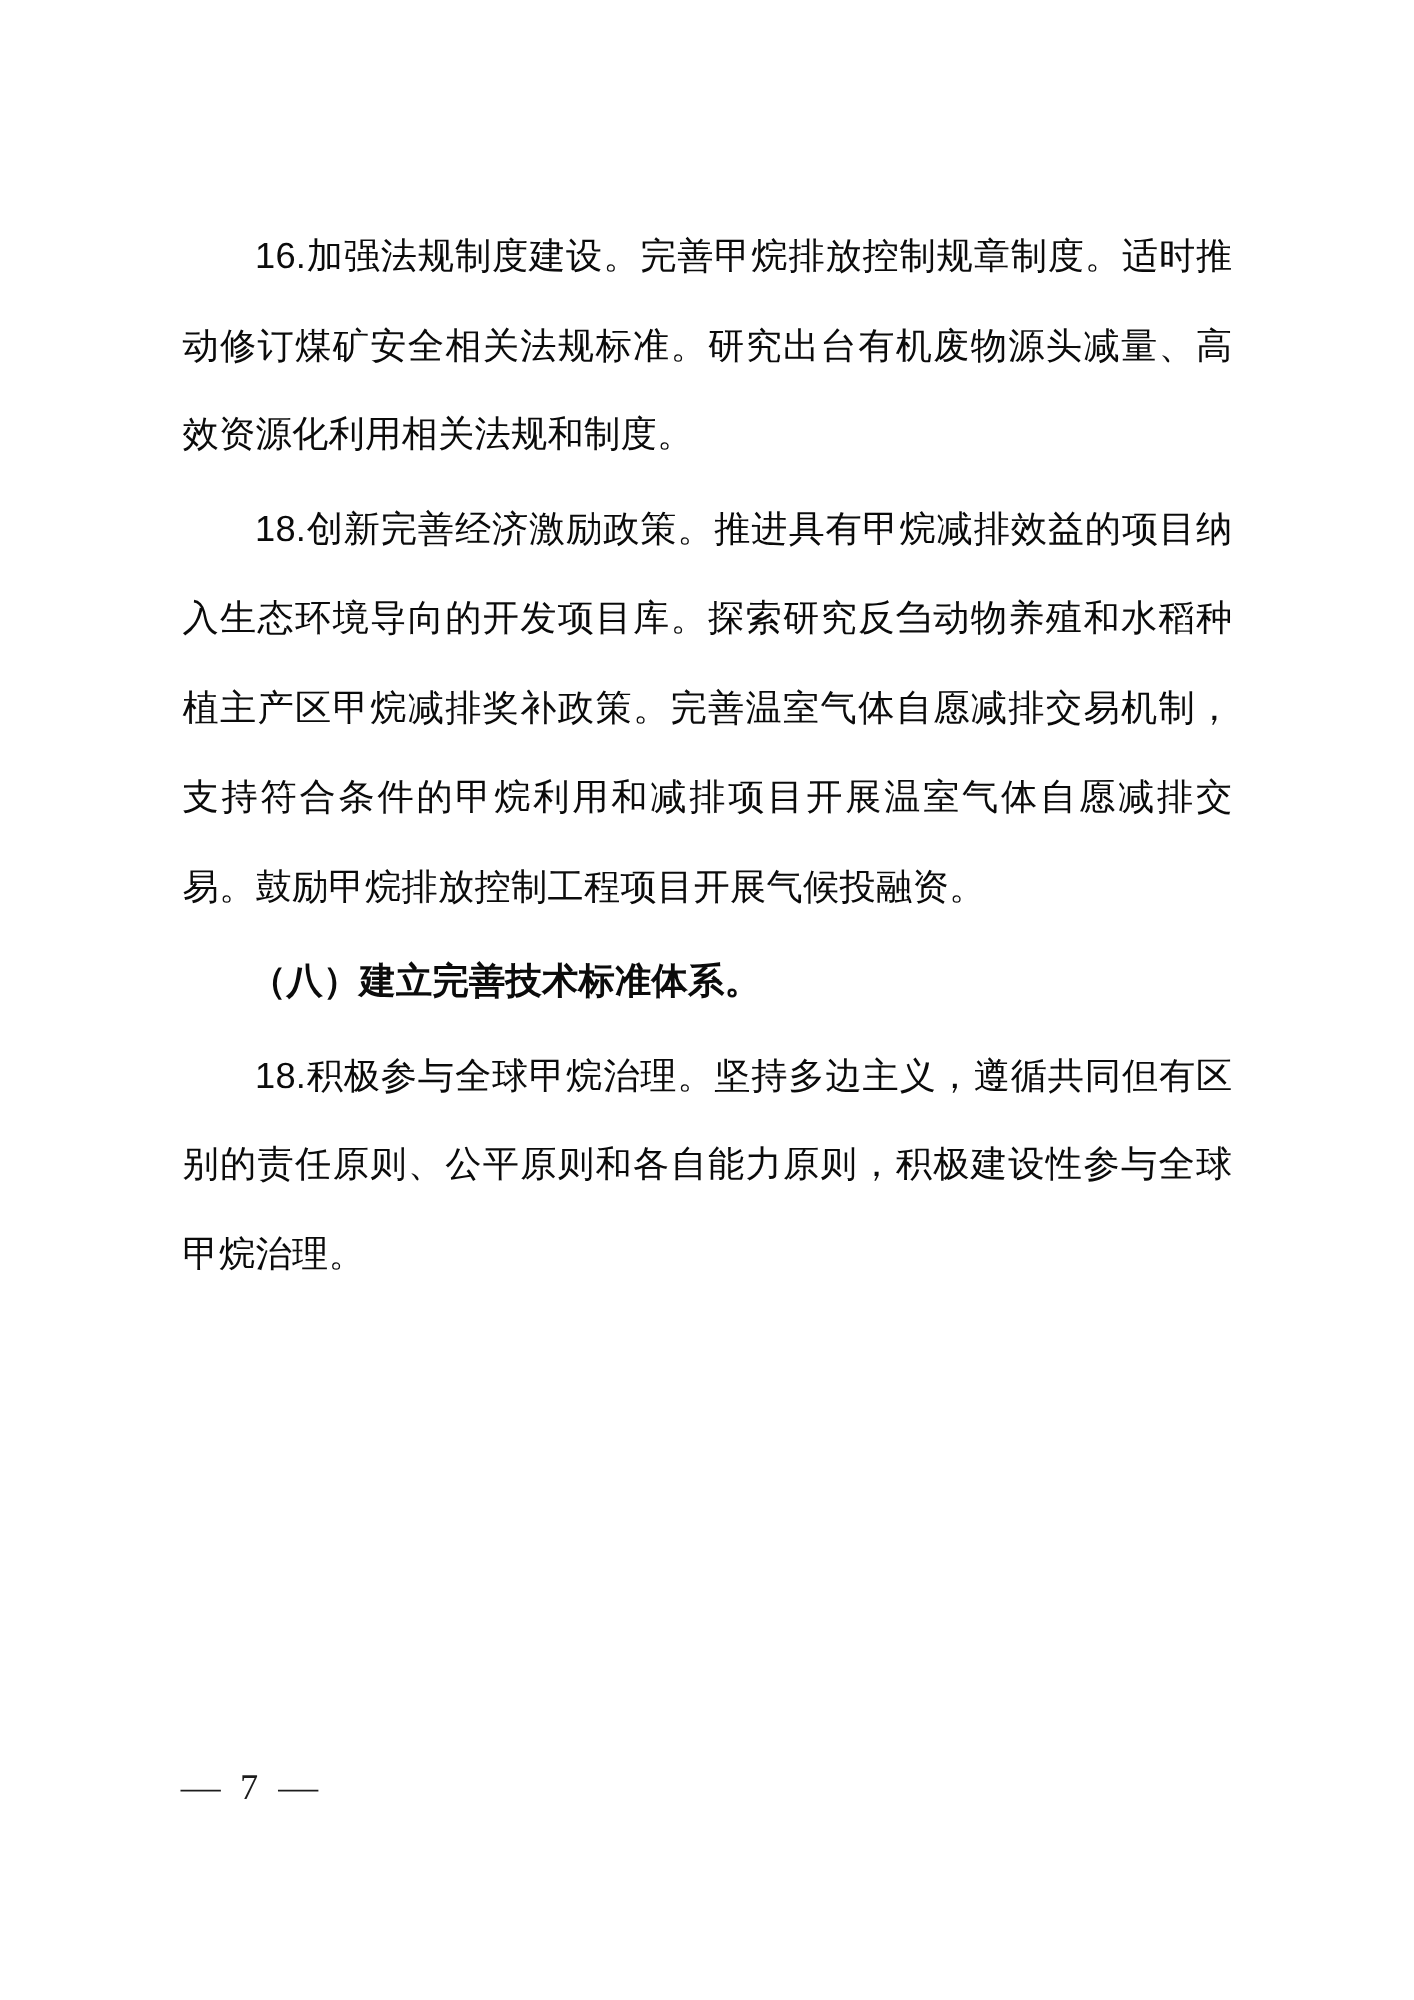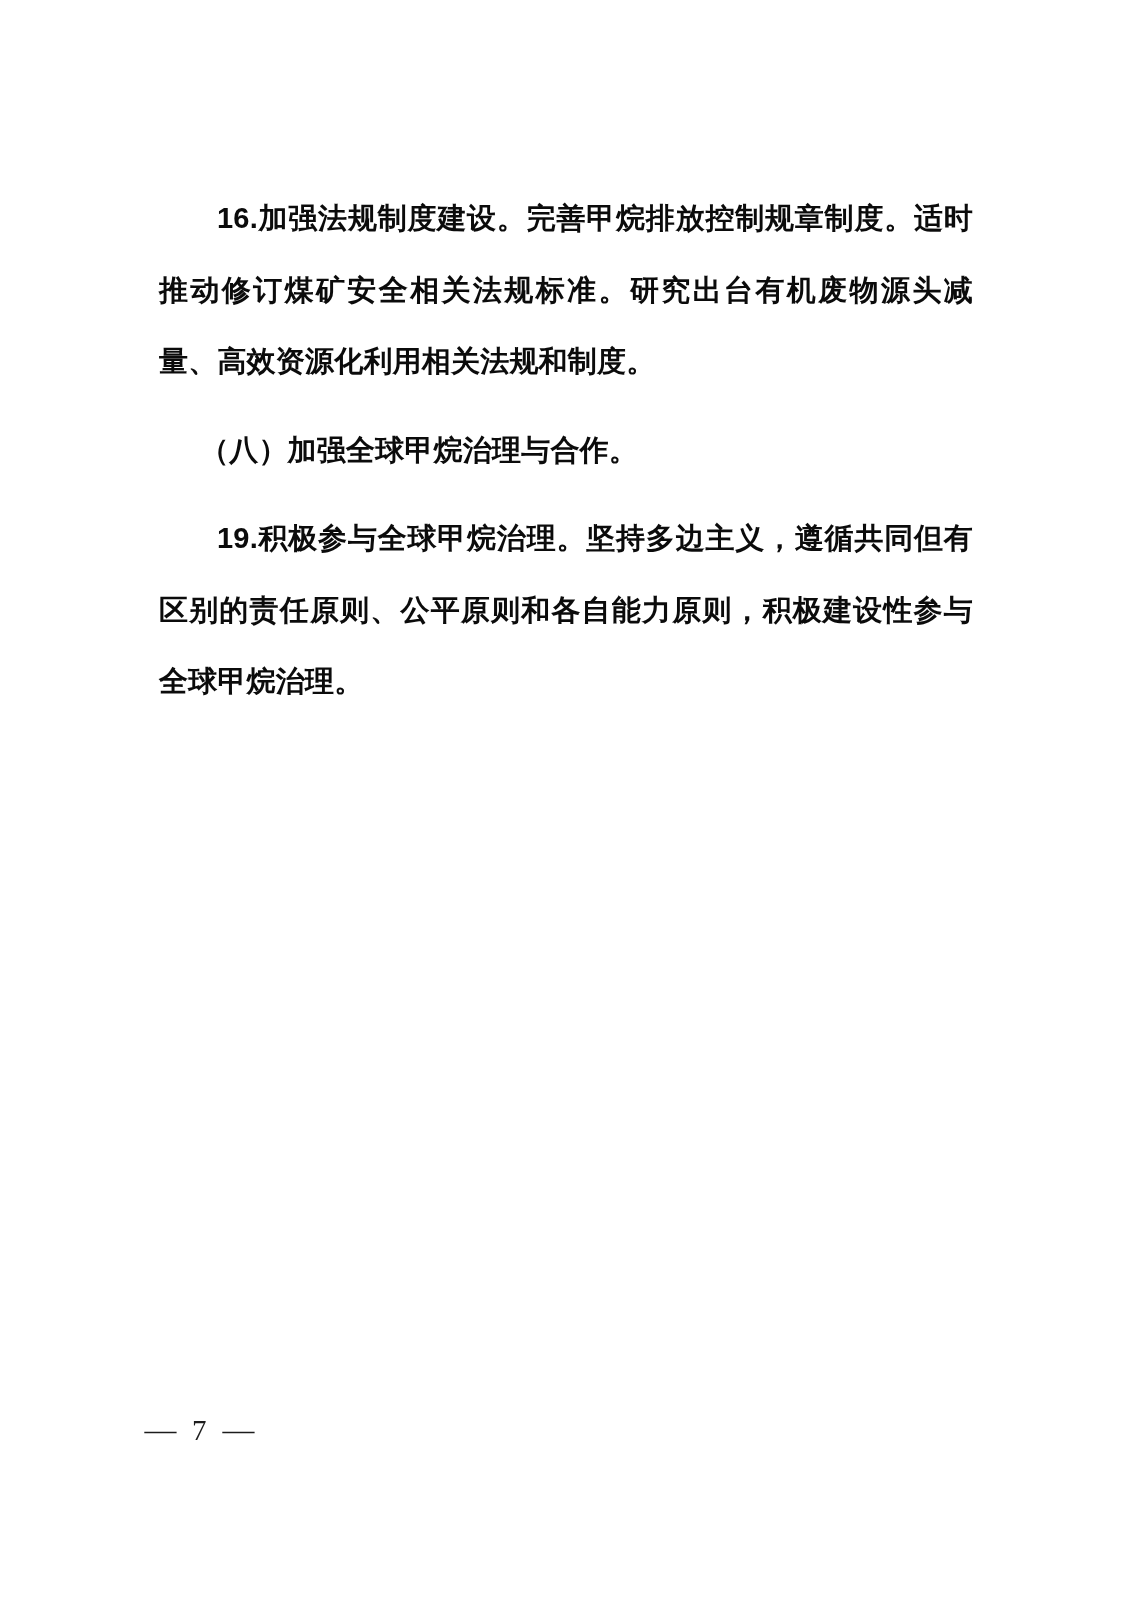--- a/index.html
+++ b/index.html
@@ -20,23 +20,23 @@
     left: 142px;
     top: 166px;
     width: 848px;
     color: #0b0b0b;
     font-size: 29px;
     line-height: 71.5px;
     text-align: justify;
     text-justify: inter-ideograph;
   }
   .body-para {
-    margin: 17px;
+    margin: 4px;
     text-indent: 2em;
-    font-weight: bold;
+    font-weight: normal;
     letter-spacing: 0.2px;
     word-break: break-all;
   }
   .heading-para {
     margin: 0;
     text-indent: 2em;
     font-weight: bold;
     letter-spacing: 0.2px;
   }
   .footer {
@@ -56,22 +56,23 @@
     transform: scaleX(1.1);
   }
 </style>
 </head>
 <body>
 
 <div class="page">
 
   <div class="content">
     <p class="body-para">16.加强法规制度建设。完善甲烷排放控制规章制度。适时推动修订煤矿安全相关法规标准。研究出台有机废物源头减量、高效资源化利用相关法规和制度。</p>
-    <p class="heading-para">（八）加强全球甲烷治理与合作。</p>
-    <p class="body-para">19.积极参与全球甲烷治理。坚持多边主义，遵循共同但有区别的责任原则、公平原则和各自能力原则，积极建设性参与全球甲烷治理。</p>
+    <p class="body-para">18.创新完善经济激励政策。推进具有甲烷减排效益的项目纳入生态环境导向的开发项目库。探索研究反刍动物养殖和水稻种植主产区甲烷减排奖补政策。完善温室气体自愿减排交易机制，支持符合条件的甲烷利用和减排项目开展温室气体自愿减排交易。鼓励甲烷排放控制工程项目开展气候投融资。</p>
+    <p class="heading-para">（八）建立完善技术标准体系。</p>
+    <p class="body-para">18.积极参与全球甲烷治理。坚持多边主义，遵循共同但有区别的责任原则、公平原则和各自能力原则，积极建设性参与全球甲烷治理。</p>
   </div>
 
   <div class="footer">
     <span class="dash">—</span>
     <span class="page-number">7</span>
     <span class="dash">—</span>
   </div>
 
 </div>
 

